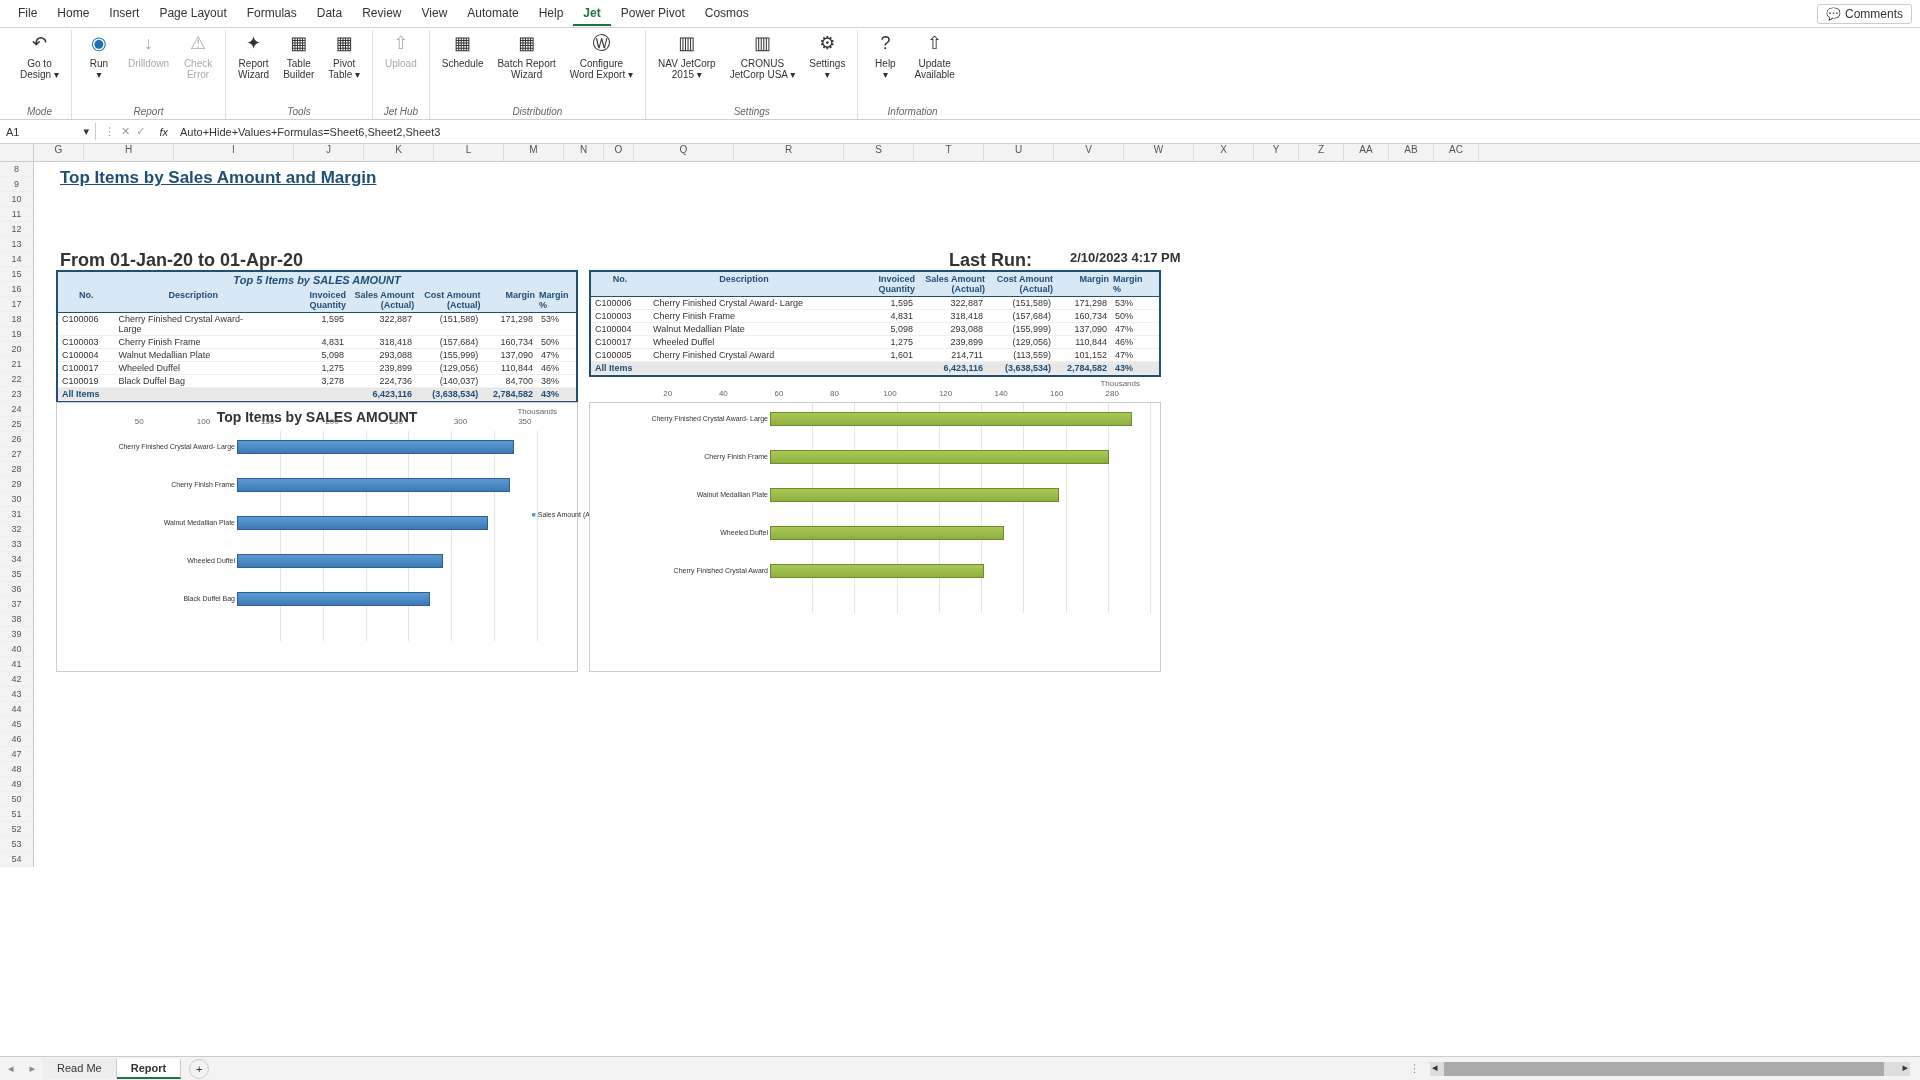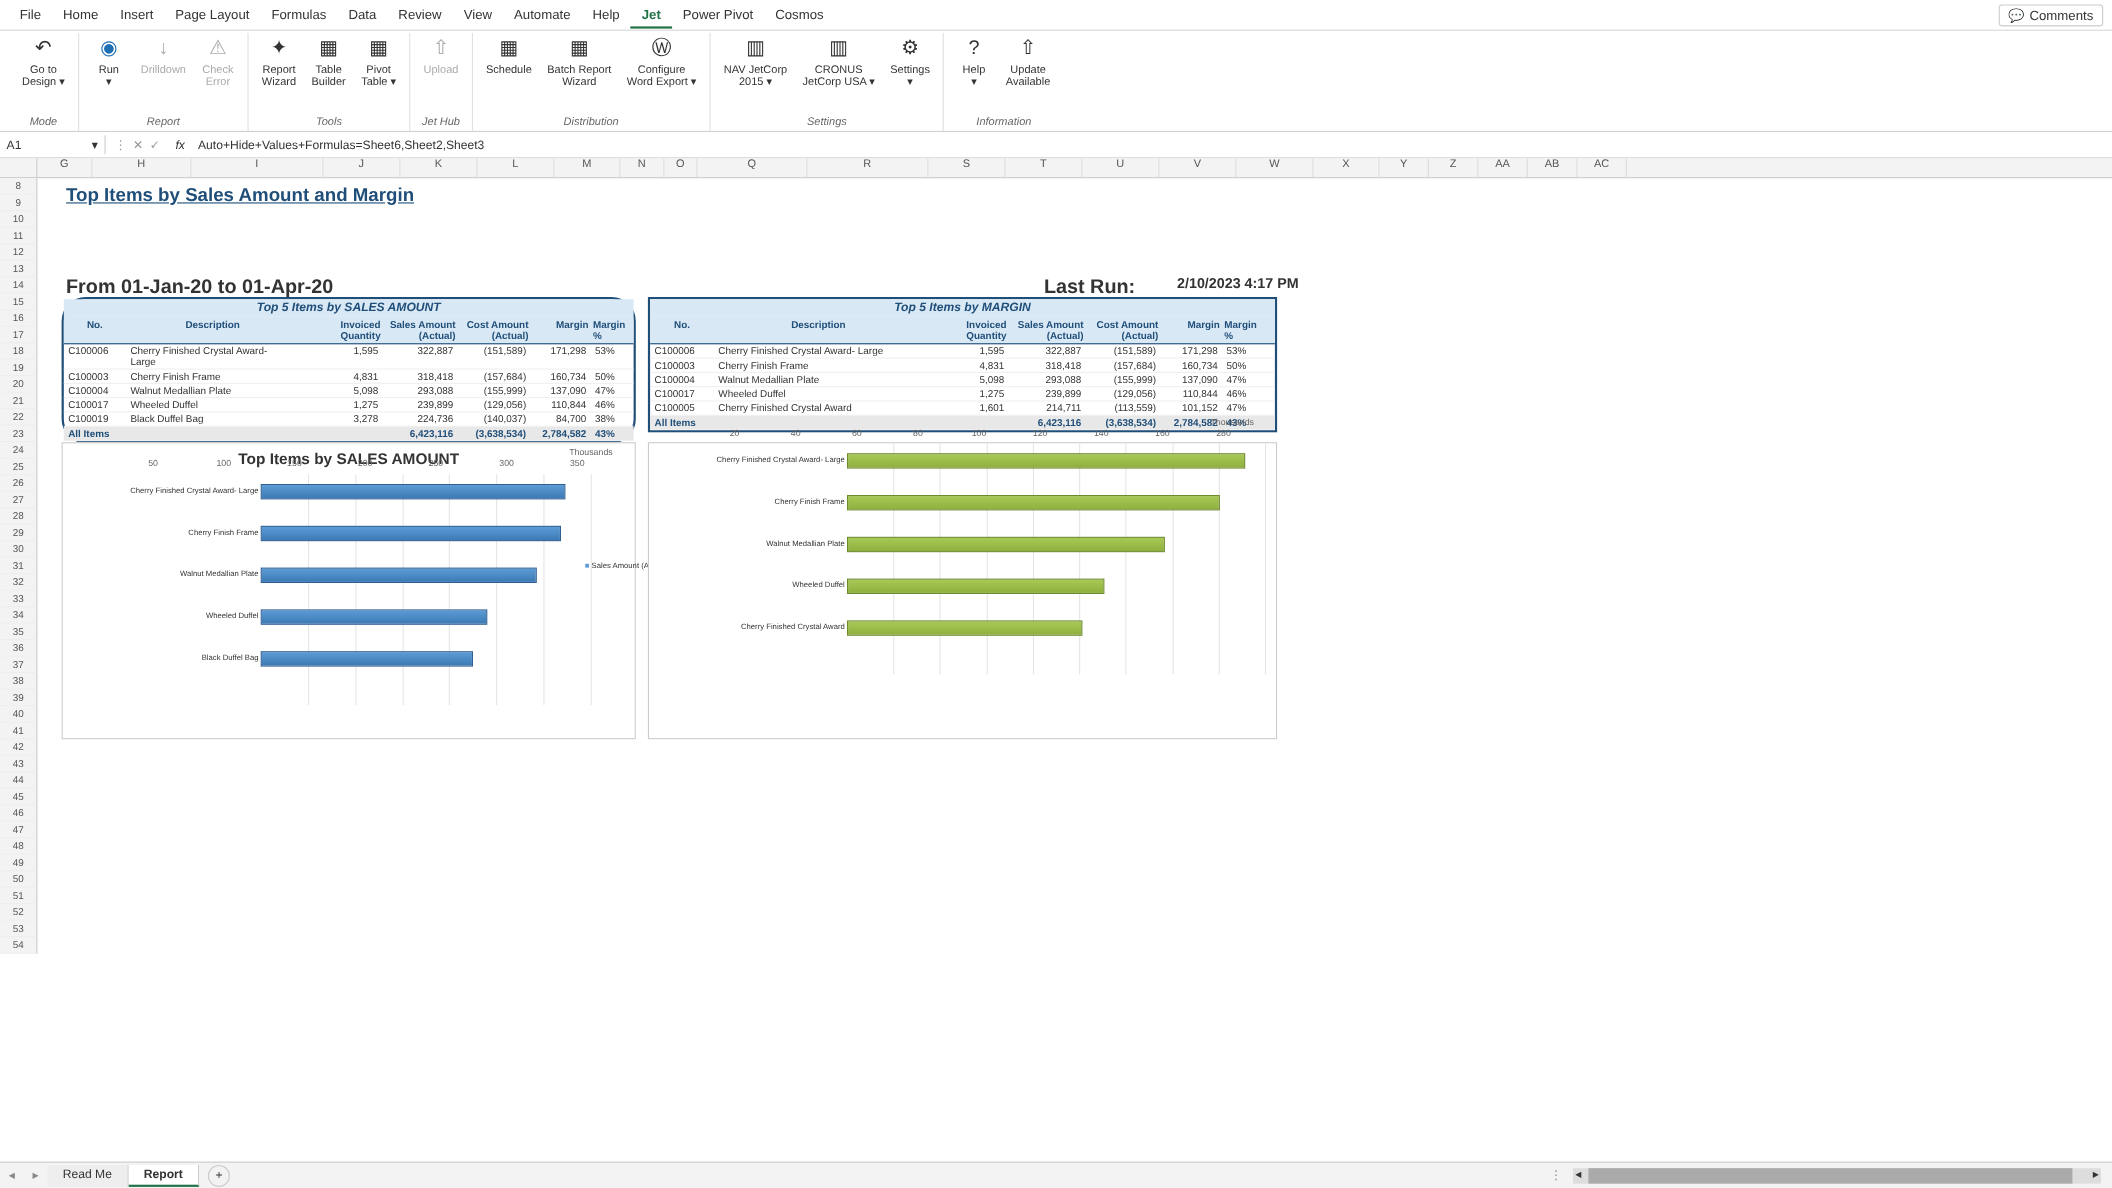--- a/index.html
+++ b/index.html
@@ -38,21 +38,21 @@
 .row-headers { position:absolute; left:0; top:0; width:34px; background:#f3f3f3; border-right:1px solid #ccc; }
 .row-h { height:15px; font-size:9px; text-align:center; color:#555; border-bottom:1px solid #eee; line-height:15px; }
 .content { position:absolute; left:34px; top:0; right:0; }
 
 .report-title { position:absolute; left:26px; top:6px; font-size:17px; font-weight:bold; color:#1f4e79; text-decoration:underline; }
 .date-range { position:absolute; left:26px; top:88px; font-size:18px; font-weight:bold; color:#333; }
 .last-run-lbl { position:absolute; left:915px; top:88px; font-size:18px; font-weight:bold; }
 .last-run-val { position:absolute; left:1036px; top:88px; font-size:13px; font-weight:bold; }
 
 .data-table { position:absolute; border:2px solid #1f4e79; background:#fff; font-size:10px; }
-.data-table.left { left:22px; top:108px; width:522px;border-radius:22px; }
+.data-table.left { left:22px; top:108px; width:522px; }
 .data-table.right { left:555px; top:108px; width:572px; }
 .tbl-title { background:#d9e8f5; text-align:center; font-weight:bold; font-style:italic; color:#1f4e79; padding:2px; font-size:11px; }
 .tbl-head { display:flex; background:#d9e8f5; font-size:9px; font-weight:bold; color:#1f4e79; border-bottom:1px solid #1f4e79; text-align:center; }
 .tbl-head > div { padding:2px; }
 .tbl-row { display:flex; border-bottom:1px solid #f0f0f0; }
 .tbl-row > div { padding:1px 4px; font-size:9px; }
 .tbl-row.total { background:#e8e8e8; font-weight:bold; color:#1f4e79; }
 .c-no { width:58px; }
 .c-desc { width:162px; }
 .c-qty { width:78px; text-align:right; }
@@ -372,21 +372,20 @@
           <div class="c-no">All Items</div>
           <div class="c-desc"></div>
           <div class="c-qty"></div>
           <div class="c-sales">6,423,116</div>
           <div class="c-cost">(3,638,534)</div>
           <div class="c-margin">2,784,582</div>
           <div class="c-mpct">43%</div>
         </div>
       </div>
     <div class="data-table right" id="tbl-right">
-        <div class="tbl-title">Top 5 Items by MARGIN</div>
         <div class="tbl-head">
           <div class="c-no">No.</div>
           <div class="c-desc">Description</div>
           <div class="c-qty">Invoiced Quantity</div>
           <div class="c-sales">Sales Amount<br>(Actual)</div>
           <div class="c-cost">Cost Amount<br>(Actual)</div>
           <div class="c-margin">Margin</div>
           <div class="c-mpct">Margin %</div>
         </div>
         <div class="tbl-row">

